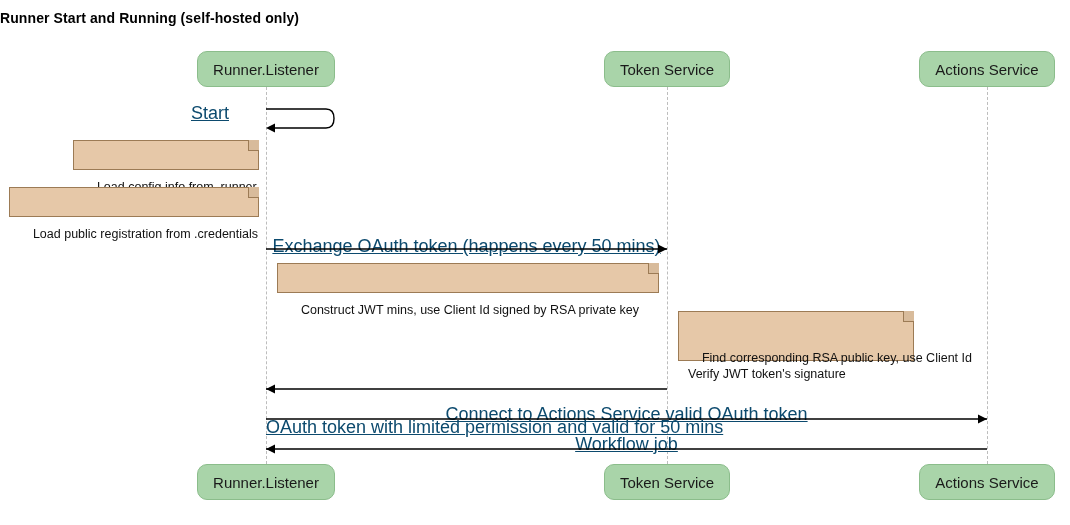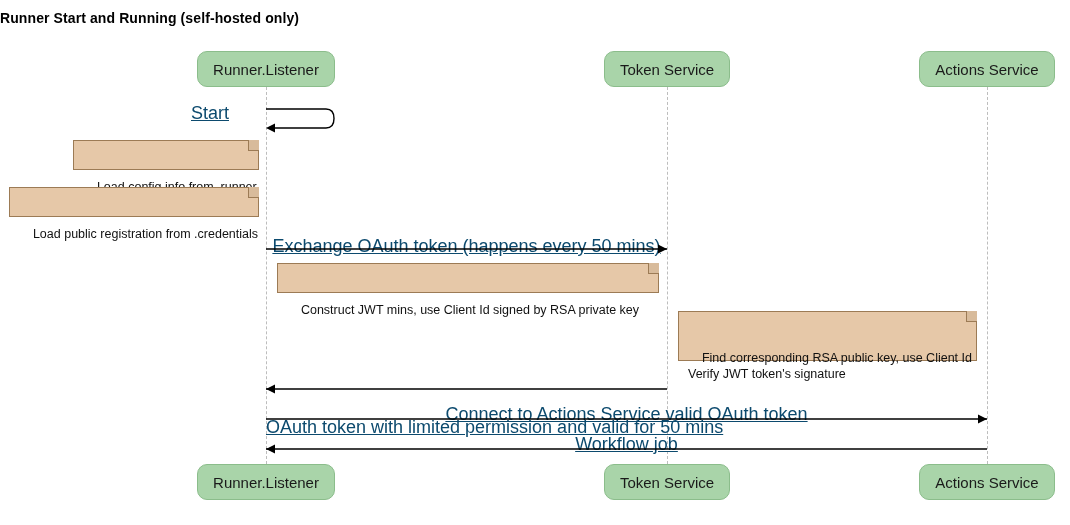--- a/index.html
+++ b/index.html
@@ -136,21 +136,21 @@
     <span>Load config info from .runner</span>
   </div>
   <div class="note" id="note-1" style="left: 9px; top: 187px; width: 250px; height: 30px;">
     <span class="fold"></span>
     <span>Load public registration from .credentials</span>
   </div>
   <div class="note" id="note-2" style="left: 277px; top: 263px; width: 382px; height: 30px;">
     <span class="fold"></span>
     <span>Construct JWT mins, use Client Id signed by RSA private key</span>
   </div>
-  <div class="note" id="note-3" style="left: 678px; top: 311px; width: 299px; height: 50px;">
+  <div class="note" id="note-3" style="left: 678px; top: 311px; width: 236px; height: 50px;">
     <span class="fold"></span>
     <span>Find corresponding RSA public key, use Client Id
 Verify JWT token's signature</span>
   </div>
 
   <div class="msg-label right" id="lbl-0" style="left: 169px; top: 103px; width: 60px;"><span>Start</span></div>
   <div class="msg-label center" id="lbl-1" style="left: 266px; width: 401px; top: 236px;"><span>Exchange OAuth token (happens every 50 mins)</span></div>
   <div class="msg-label center" id="lbl-2" style="left: 266px; width: 401px; top: 374px; margin-top: 43px;"><span>OAuth token with limited permission and valid for 50 mins</span></div>
   <div class="msg-label center" id="lbl-3" style="left: 266px; width: 721px; top: 404px;"><span>Connect to Actions Service valid OAuth token</span></div>
   <div class="msg-label center" id="lbl-4" style="left: 266px; width: 721px; top: 434px; text-align: center;"><span>Workflow job</span></div>

